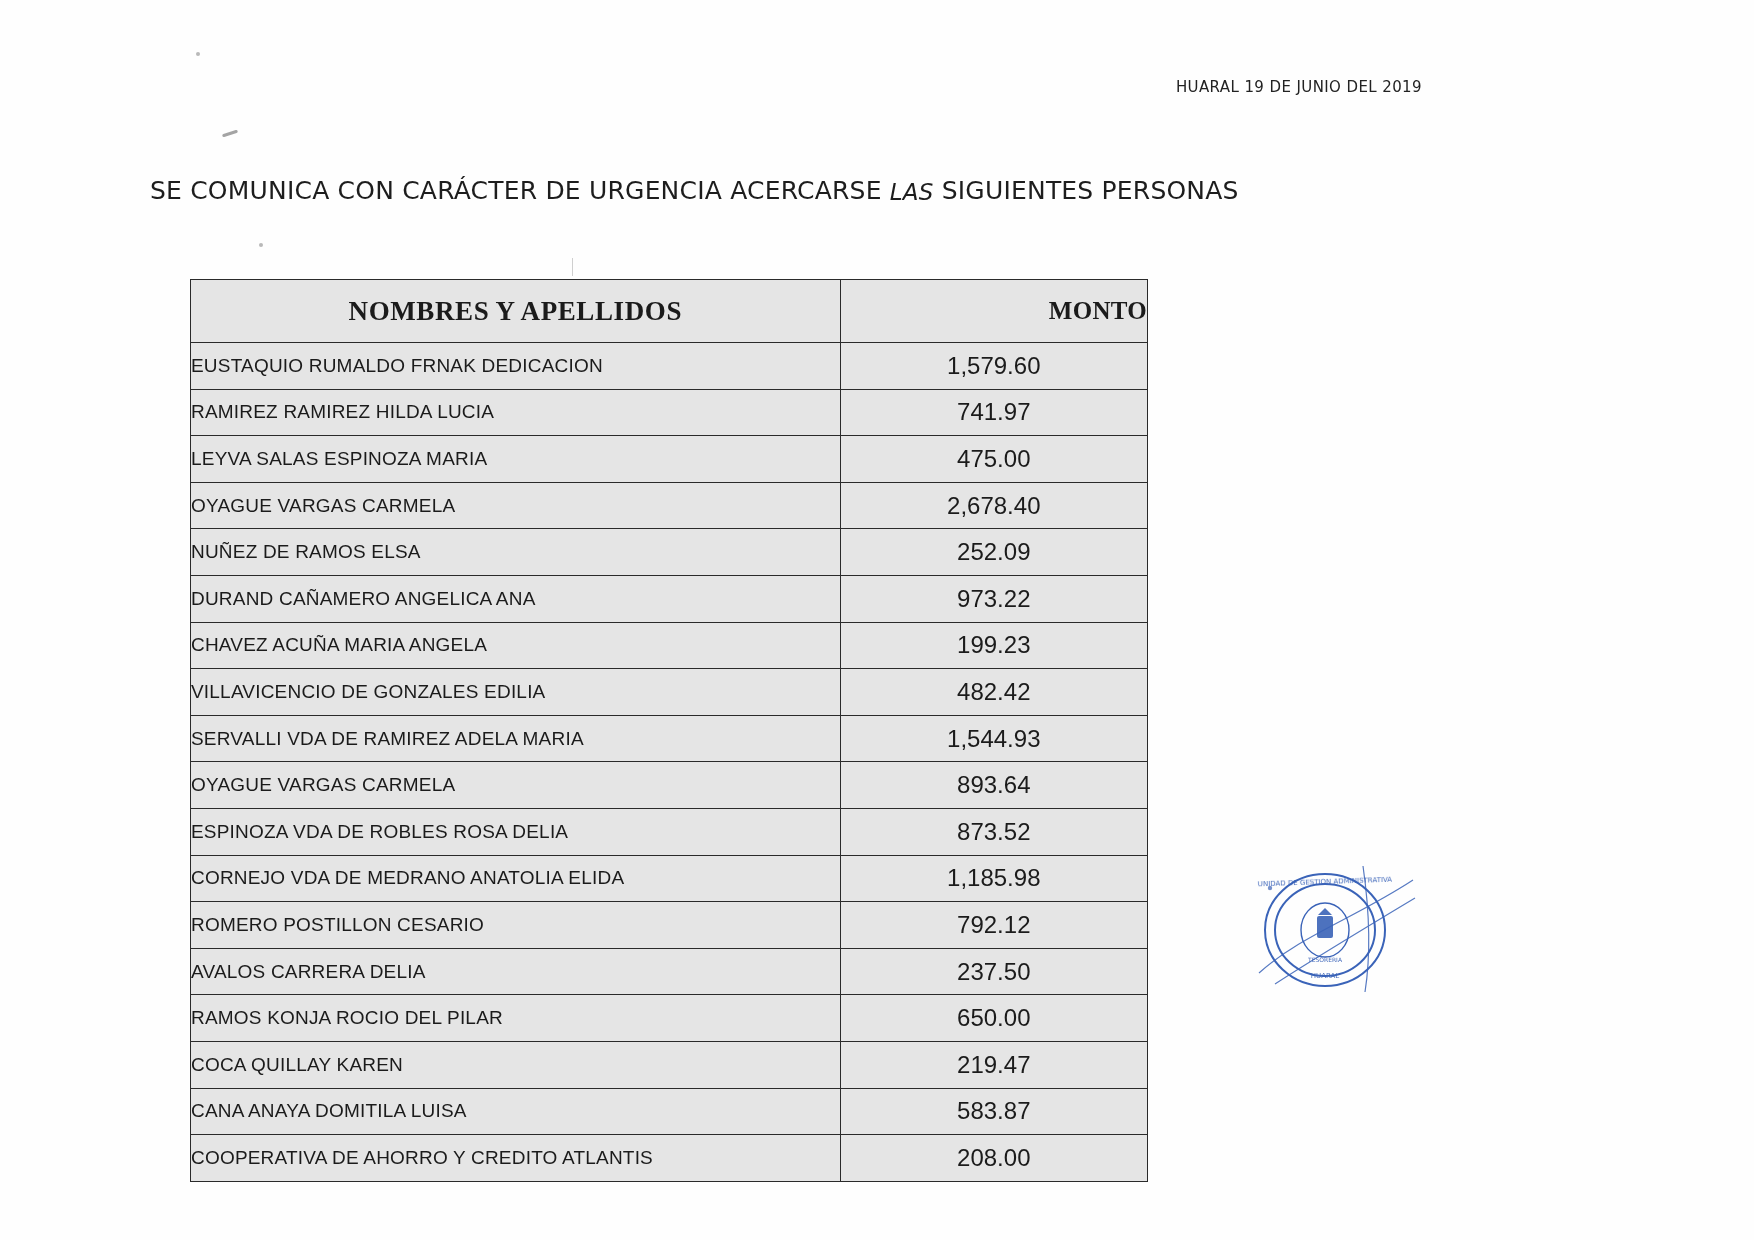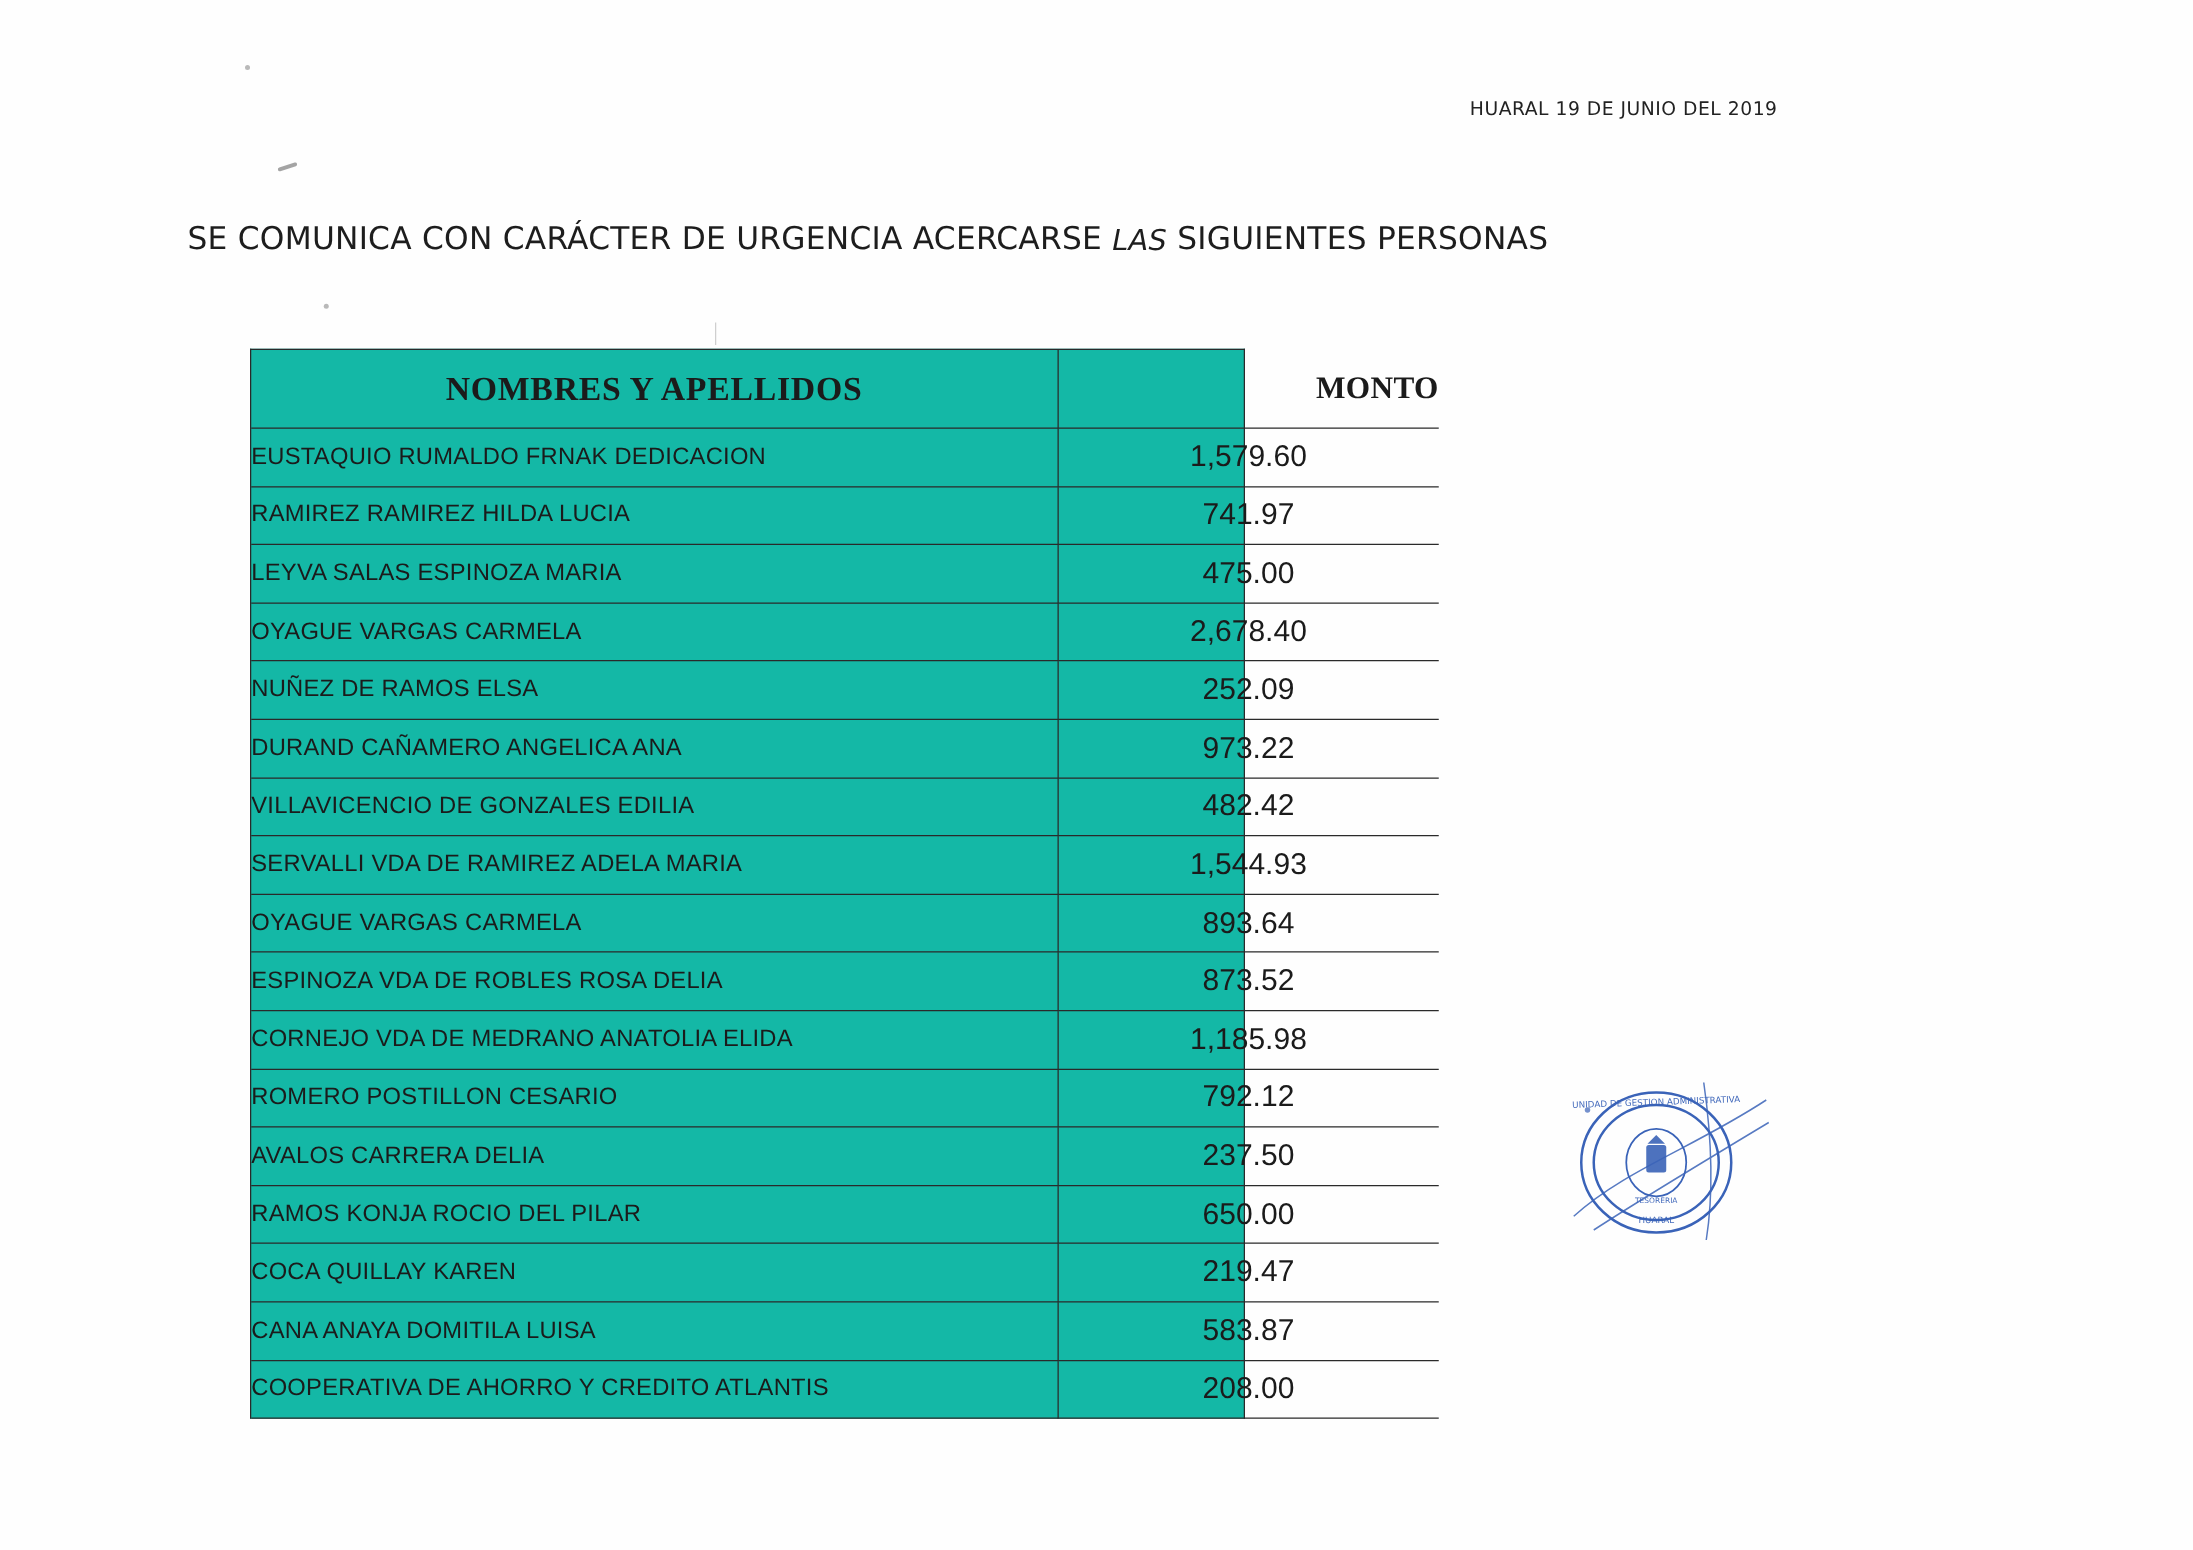--- a/index.html
+++ b/index.html
@@ -70,26 +70,26 @@
   .v-hair {
     position: absolute;
     width: 1px;
     background: #cfcfcf;
   }
 
   
   .table-wrap {
     position: absolute;
     top: 279px;
-    left: 200px;
-    width: 796px;
+    left: 190px;
+    width: 958px;
     border: 1.6px solid #2a2a2a;
     border-bottom: none;
     box-sizing: border-box;
-    background: #14b8a6;
+    background: #e5e5e5;
   }
   table.amounts {
     border-collapse: collapse;
     width: 100%;
     table-layout: fixed;
   }
   table.amounts col.c-name { width: 645px; }
   table.amounts col.c-amount { width: 305px; }
 
   table.amounts th,
@@ -200,20 +200,24 @@
           </tr>
           <tr>
             <td class="name">NUÑEZ DE RAMOS ELSA</td>
             <td class="amount">252.09</td>
           </tr>
           <tr>
             <td class="name">DURAND CAÑAMERO ANGELICA ANA</td>
             <td class="amount">973.22</td>
           </tr>
           <tr>
+            <td class="name">CHAVEZ ACUÑA MARIA ANGELA</td>
+            <td class="amount">199.23</td>
+          </tr>
+          <tr>
             <td class="name">VILLAVICENCIO DE GONZALES EDILIA</td>
             <td class="amount">482.42</td>
           </tr>
           <tr>
             <td class="name">SERVALLI VDA DE RAMIREZ ADELA MARIA</td>
             <td class="amount">1,544.93</td>
           </tr>
           <tr>
             <td class="name">OYAGUE VARGAS CARMELA</td>
             <td class="amount">893.64</td>

